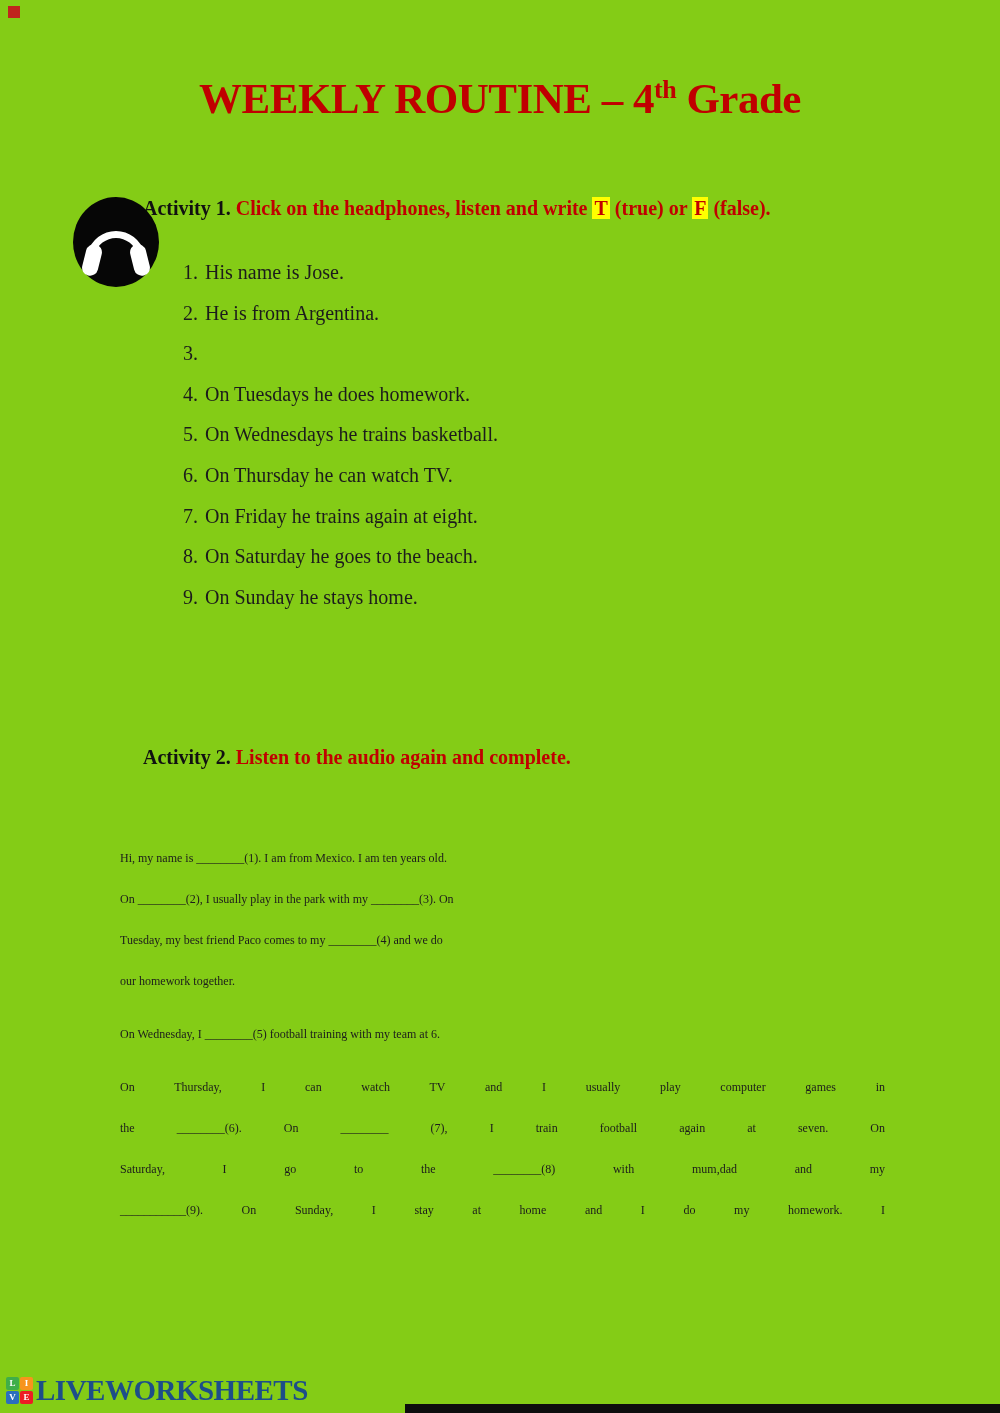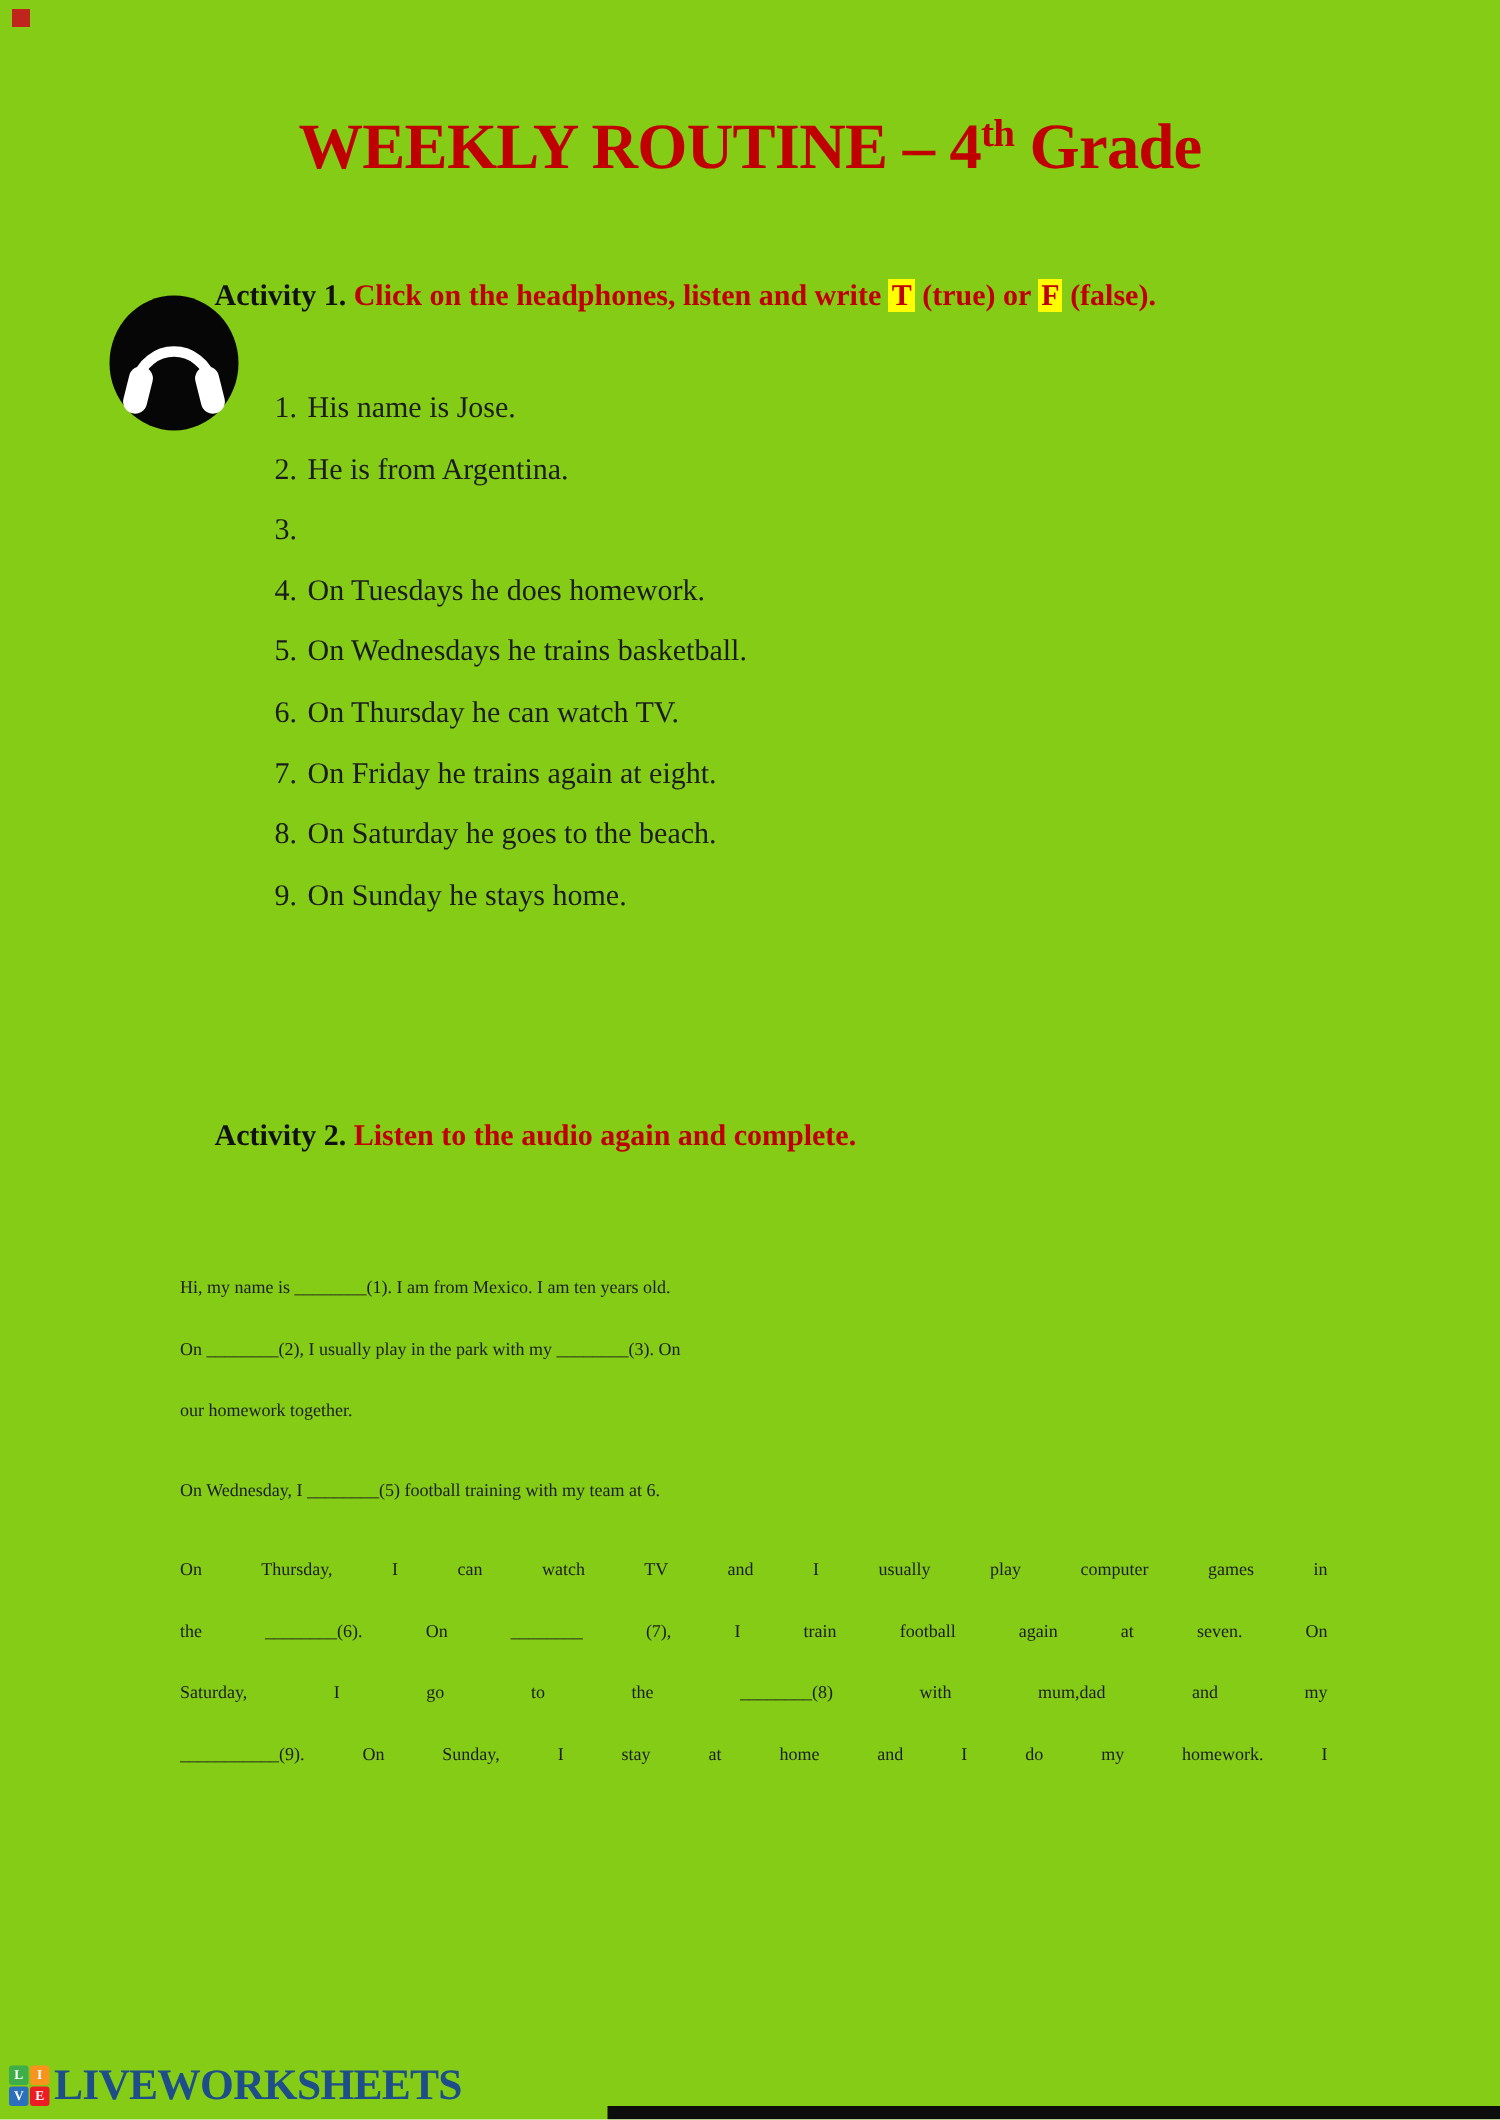--- a/index.html
+++ b/index.html
@@ -9,21 +9,21 @@
   }
   .corner-mark { position:absolute; left:8px; top:6px; width:12px; height:12px; background:#c0251d; }
 
   .title {
     position:absolute; top:74px; left:0; right:0; margin:0; text-align:center;
     font-size:43px; font-weight:bold; color:#c00000; letter-spacing:-0.5px;
   }
   .title sup { font-size:26px; }
 
   .act-head { position:absolute; font-size:20px; font-weight:bold; white-space:nowrap; }
-  .act1-head { top:186px; left:143px;text-align:center; }
+  .act1-head { top:197px; left:143px;text-align:center; }
   .act2-head { top:746px; left:143px; }
   .act-label { color:#111111; }
   .act-red   { color:#c00000; }
   .hl { background:#ffff00; color:#c00000; padding:0 2px; }
 
   .audio-btn { position:absolute; left:72px; top:196px; width:88px; height:92px; cursor:pointer; }
 
   .tf-list { position:absolute; top:252px; left:160px; margin:0; padding:0; list-style:none; font-size:20px; }
   .tf-row { display:flex; line-height:40.6px; white-space:nowrap; }
   .tf-num { width:38px; text-align:right; margin-right:7px; flex:none; }
@@ -103,20 +103,21 @@
         <span>On Sunday he stays home.</span>
       </li>
   </ol>
 
   <div class="act-head act2-head"><span class="act-label">Activity 2.</span> <span class="act-red">Listen to the audio again and complete.</span></div>
 
   <div class="paras">
     <div class="para">
       <div class="ln">Hi, my name is ________(1). I am from Mexico. I am ten years old.</div>
       <div class="ln">On ________(2), I usually play in the park with my ________(3). On</div>
+      <div class="ln">Tuesday, my best friend Paco comes to my ________(4) and we do</div>
       <div class="ln">our homework together.</div>
     </div>
     <div class="para">
       <div class="ln">On Wednesday, I ________(5) football training with my team at 6.</div>
     </div>
     <div class="para">
       <div class="ln just">On Thursday, I can watch TV and I usually play computer games in</div>
       <div class="ln just">the ________(6). On ________ (7), I train football again at seven. On</div>
       <div class="ln just">Saturday, I go to the ________(8) with mum,dad and my</div>
       <div class="ln just">___________(9). On Sunday, I stay at home and I do my homework. I</div>

